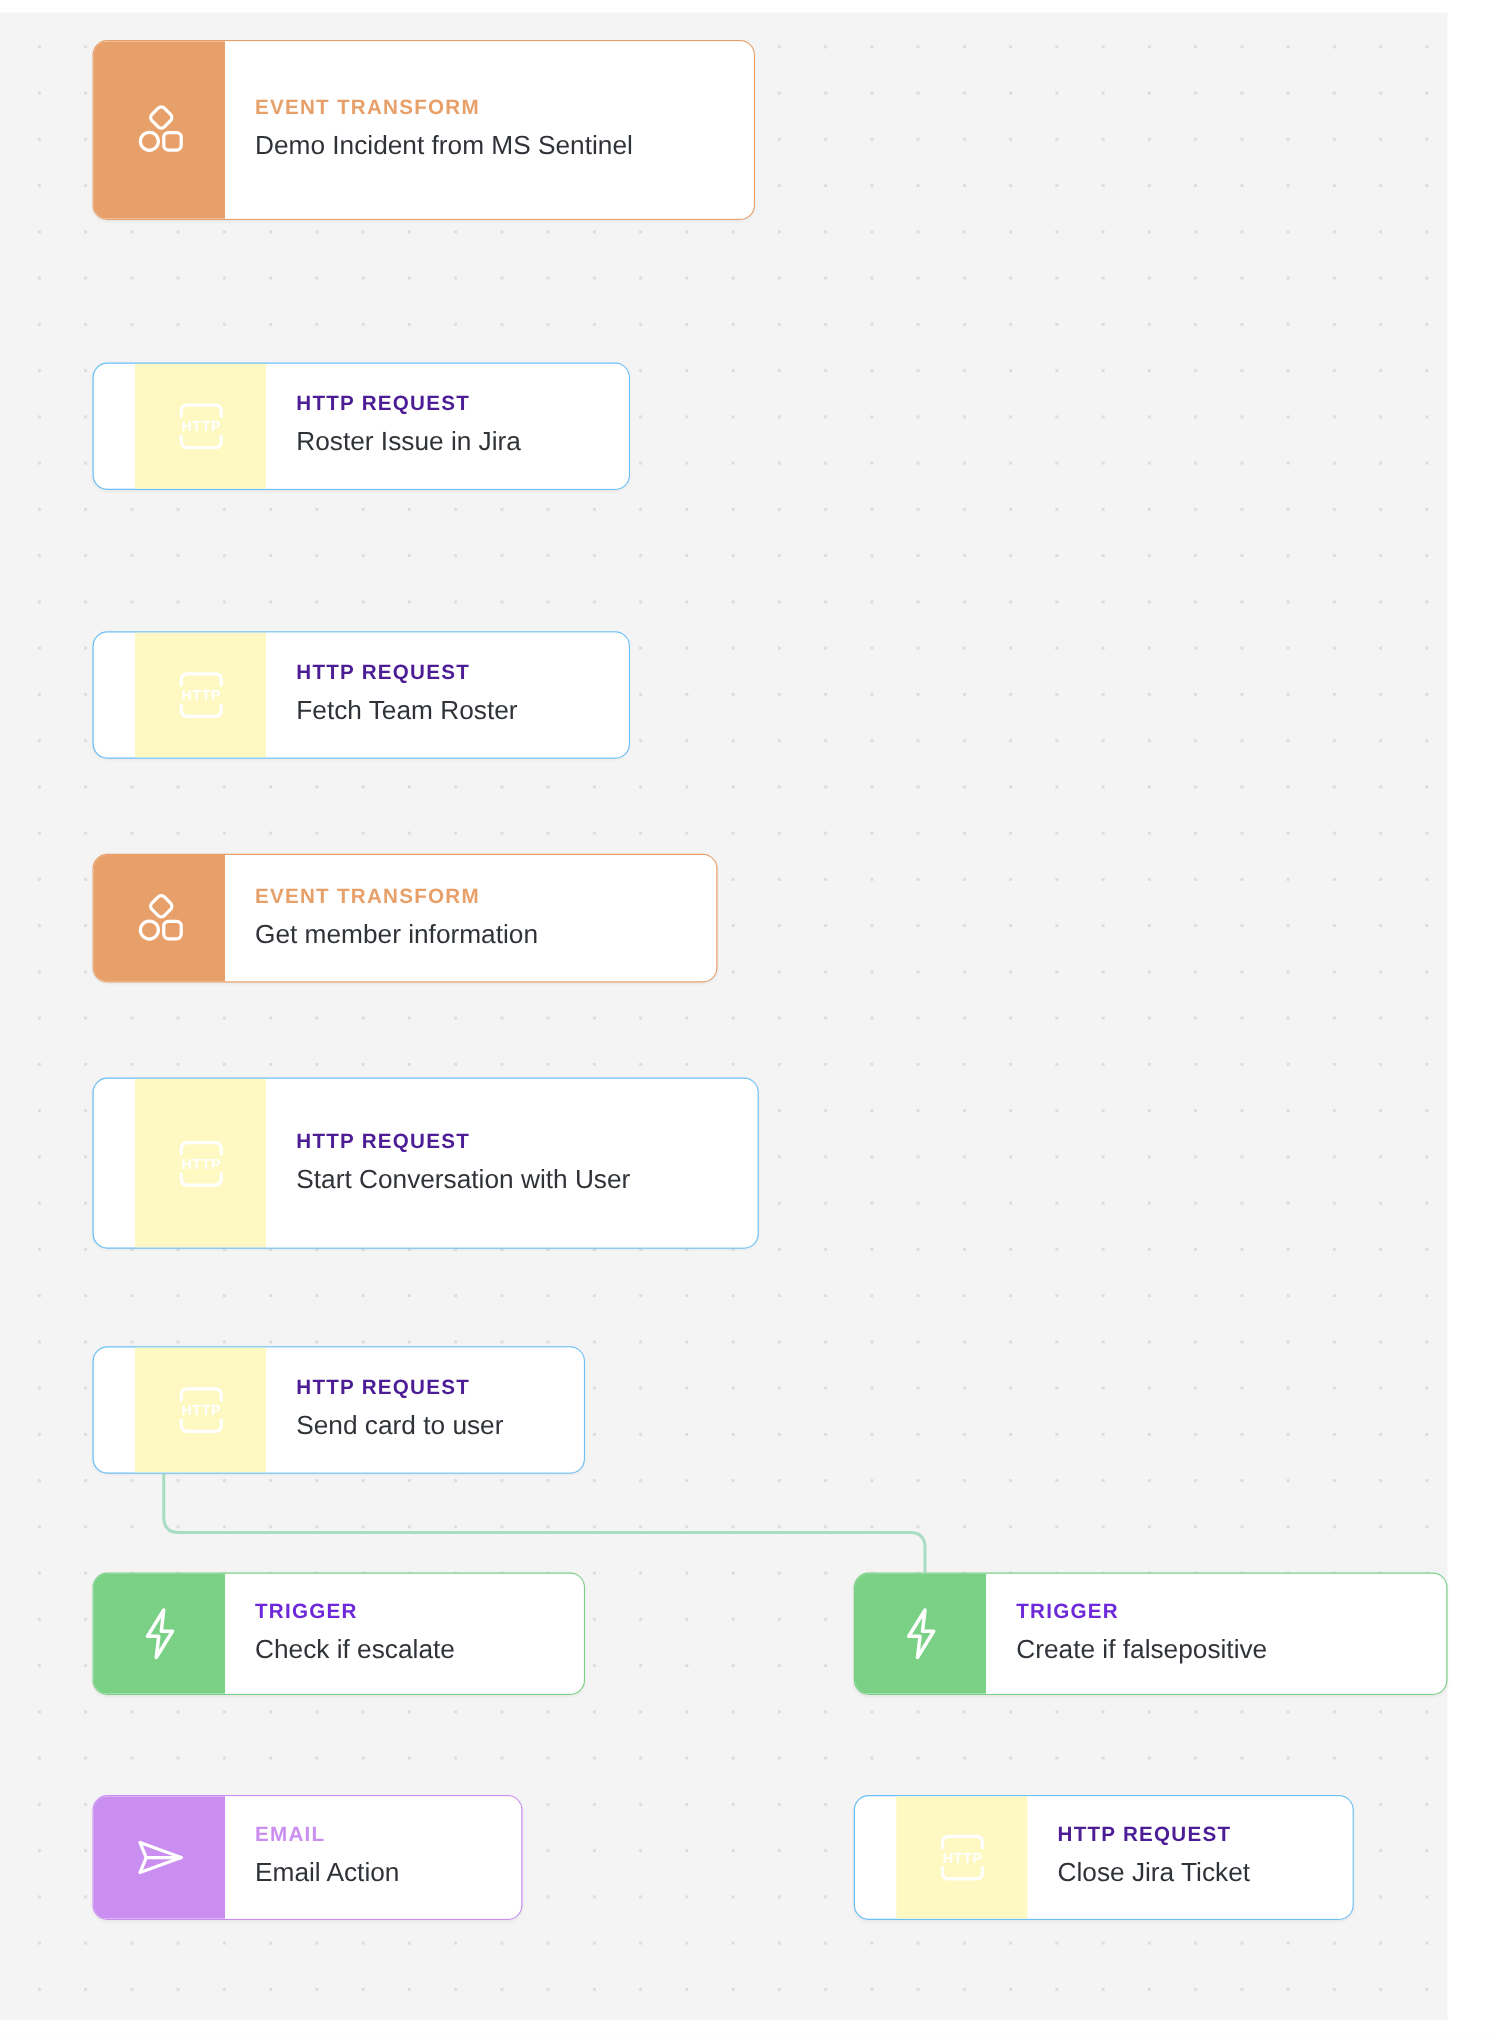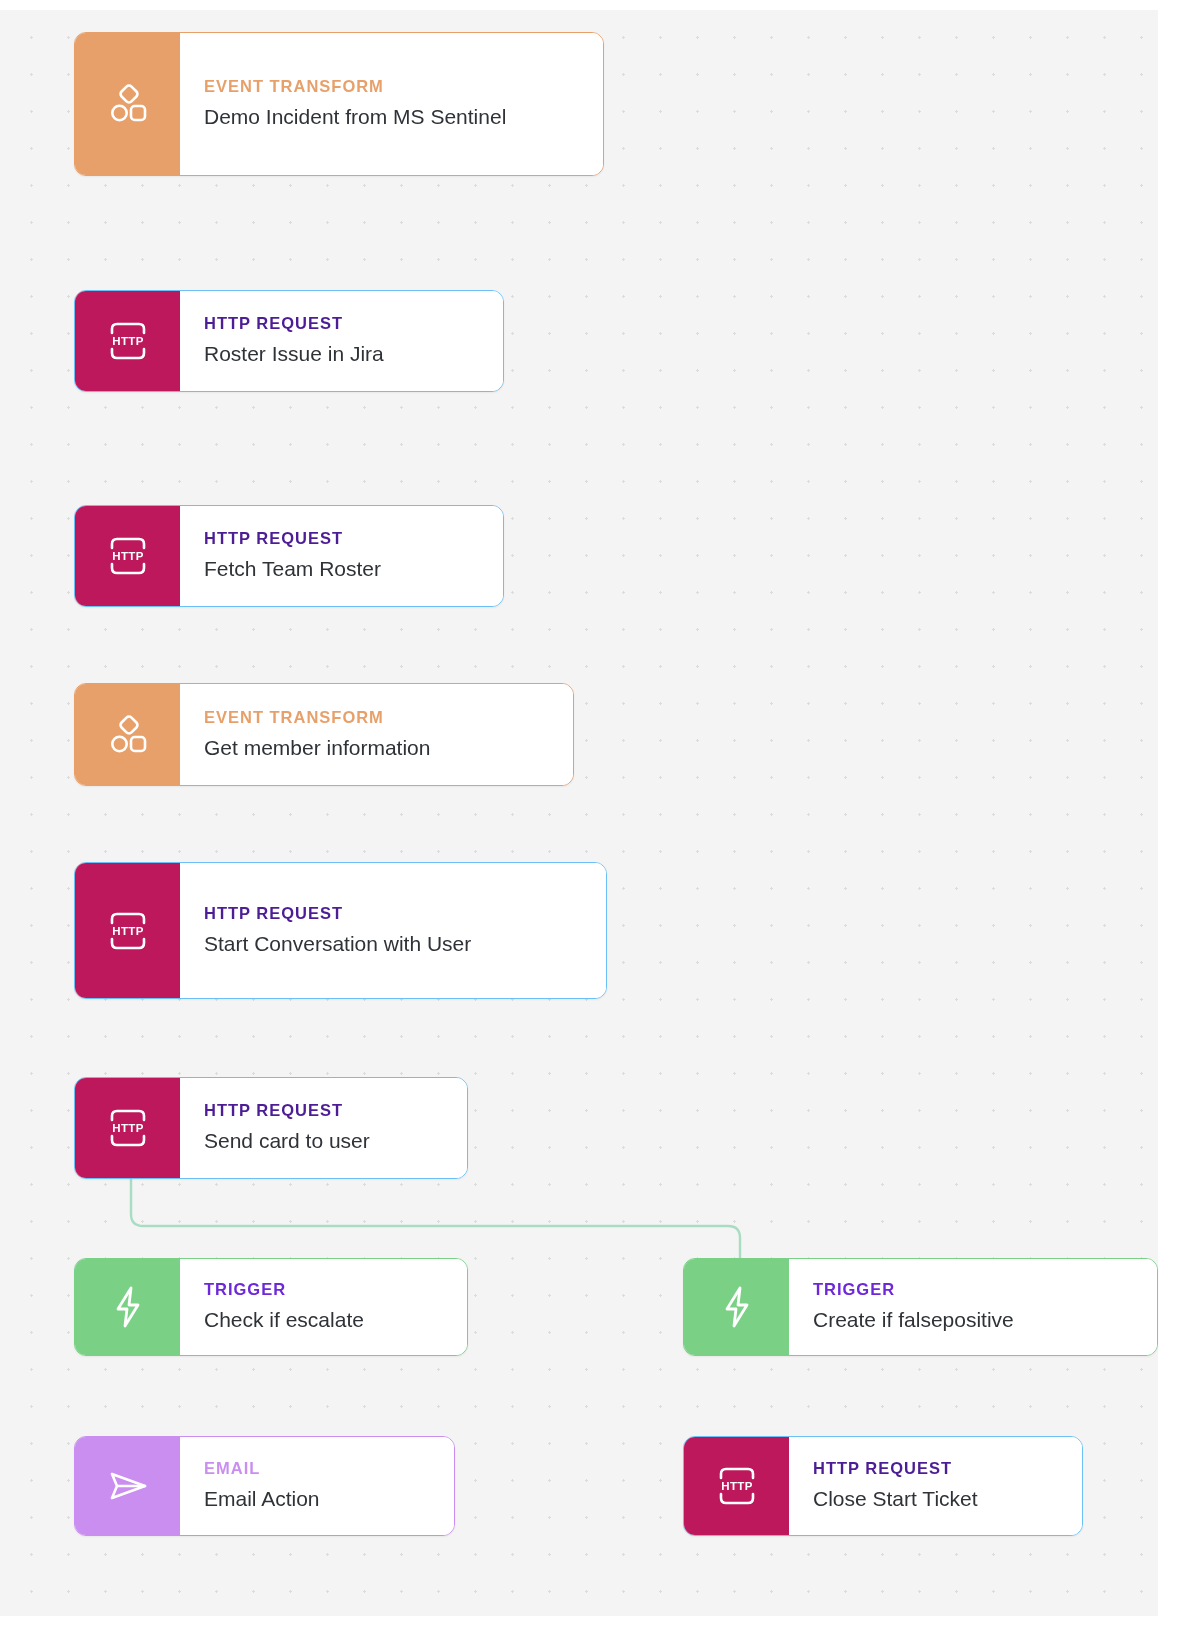--- a/index.html
+++ b/index.html
@@ -86,21 +86,21 @@
     line-height: 1.32;
     font-weight: 400;
   }
 
   
   .t-event  { border: 1.6px solid #e8a06a; }
   .t-event  .node-icon { background: #e8a06a; }
   .t-event  .node-kind { color: #e8a06a; }
 
   .t-http   { border: 1.6px solid #6cc0f5; }
-  .t-http   .node-icon { background: #be185d; }
+  .t-http   .node-icon { background: #fef9c3; margin-left: 33px; }
   .t-http   .node-kind { color: #4c1d95; }
 
   .t-trigger{ border: 1.6px solid #7ad186; }
   .t-trigger .node-icon { background: #7ad186; }
   .t-trigger .node-kind { color: #6d28d9; }
 
   .t-email  { border: 1.6px solid #ca8ef0; }
   .t-email  .node-icon { background: #ca8ef0; }
   .t-email  .node-kind { color: #ca8ef0; }
 
@@ -272,21 +272,21 @@
       <svg class="icon-svg" width="44" height="46" viewBox="0 0 44 46">
         <path d="M25,4 L12,25 L21,25 L19,42 L32,21 L23,21 Z" fill="none" stroke="#ffffff" stroke-width="2.8" stroke-linejoin="round" stroke-linecap="round"></path>
       </svg>
     </div>
     <div class="node-body">
       <div class="node-kind">TRIGGER</div>
       <div class="node-title">Create if falsepositive</div>
     </div>
   </div>
 
-  <div class="node t-email" style="left:74px; top:1436px; width:381px; height:100px;">
+  <div class="node t-email" style="left:74px; top:1436px; width:344px; height:100px;">
     <div class="node-icon">
       <svg class="icon-svg" width="48" height="44" viewBox="0 0 48 44">
         <path d="M8,10 L41,22 L8,34 L13,22 Z" fill="none" stroke="#ffffff" stroke-width="2.6" stroke-linejoin="round" stroke-linecap="round"></path>
         <path d="M13,22 L41,22" fill="none" stroke="#ffffff" stroke-width="2.6" stroke-linecap="round"></path>
       </svg>
     </div>
     <div class="node-body">
       <div class="node-kind">EMAIL</div>
       <div class="node-title">Email Action</div>
     </div>
@@ -295,17 +295,17 @@
   <div class="node t-http" style="left:683px; top:1436px; width:400px; height:100px;">
     <div class="node-icon">
       <svg class="icon-svg" width="52" height="44" viewBox="0 0 52 44">
         <path d="M10,14 L10,10 Q10,5 15,5 L37,5 Q42,5 42,10 L42,14" fill="none" stroke="#ffffff" stroke-width="2.6" stroke-linecap="round"></path>
         <path d="M10,30 L10,34 Q10,39 15,39 L37,39 Q42,39 42,34 L42,30" fill="none" stroke="#ffffff" stroke-width="2.6" stroke-linecap="round"></path>
         <text class="http-text" x="26" y="26" text-anchor="middle">HTTP</text>
       </svg>
     </div>
     <div class="node-body">
       <div class="node-kind">HTTP REQUEST</div>
-      <div class="node-title">Close Start Ticket</div>
+      <div class="node-title">Close Jira Ticket</div>
     </div>
   </div>
 
 </div>
 
 </body></html>

